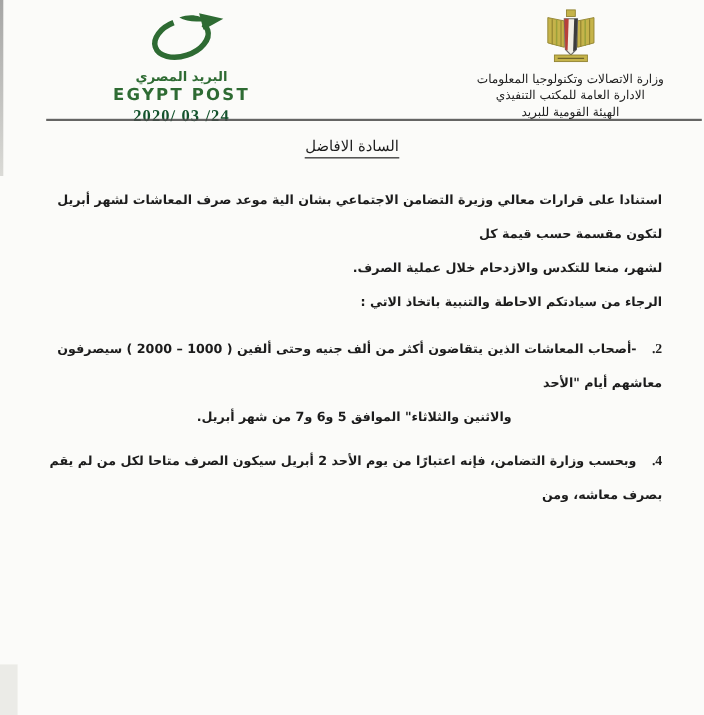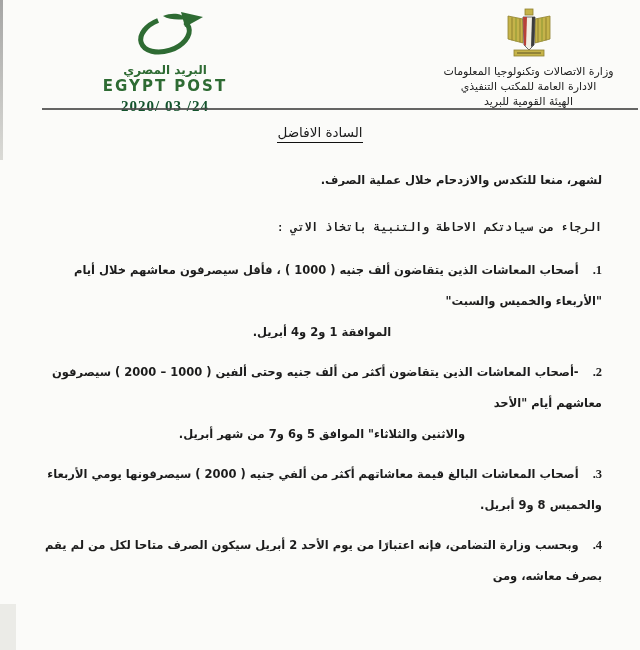--- a/index.html
+++ b/index.html
@@ -9,42 +9,42 @@
     font-family:"DejaVu Sans","Liberation Sans",sans-serif;
     color:#1c1c1c;
   }
   
   .scan-edge{position:absolute;left:0;top:0;width:3px;height:160px;
     background:linear-gradient(#777,#c9c9c4);opacity:.65;}
   .scan-corner{position:absolute;left:0;bottom:0;width:16px;height:46px;
     background:#ebebe7;}
   
   .header{display:flex;justify-content:space-between;align-items:flex-start;
-    padding:8px 4px 0 100px;height:104px;box-sizing:border-box;}
+    padding:8px 14px 0 100px;height:104px;box-sizing:border-box;}
   .post-block{width:130px;text-align:center;}
   .post-arabic{color:#2e6b33;font-size:12px;font-weight:bold;margin-top:1px;}
   .post-english{color:#2e6b33;font-size:15px;font-weight:bold;letter-spacing:2px;}
   .date-stamp{font-family:"Liberation Serif","DejaVu Serif",serif;
     font-weight:bold;font-size:15px;letter-spacing:1px;margin-top:3px;color:#14532d;}
   .ministry-block{width:215px;text-align:center;direction:rtl;}
   .ministry-block .m-line{font-size:11px;font-weight:normal;line-height:15px;color:#222;}
   .emblem-wrap{text-align:center;margin-bottom:2px;}
   
   .divider{border:none;border-top:2px solid #4a4a4a;margin:4px 2px 0 42px;opacity:.85;}
   
   .doc-title-row{text-align:center;margin-top:12px;}
   .doc-title{display:inline-block;font-size:13.5px;font-weight:normal;
     border-bottom:1.5px solid #111;padding-bottom:2px;direction:rtl;}
   
   .content{padding:0 38px 0 42px;direction:rtl;}
   .line{font-size:11.5px;font-weight:700;line-height:31px;direction:rtl;}
   .r{text-align:right;}
   .c{text-align:center;}
   .intro{margin-top:22px;}
-  .request{margin-top:16px;font-family:Liberation Mono, monospace;}
+  .request{}
   .items{margin-top:12px;}
   .item{margin-bottom:9px;}
   .num{margin-left:14px;font-family:"Liberation Serif","DejaVu Serif",serif;
     font-size:12.5px;}
   .c-line:empty{display:none;}
 </style>
 </head>
 <body>
 
 <div class="scan-edge"></div>
@@ -94,49 +94,38 @@
 
 <hr class="divider">
 
 <div class="doc-title-row">
   <span class="doc-title">السادة الافاضل</span>
 </div>
 
 <div class="content">
 
   <div class="intro">
+    <div class="line r">استنادا على قرارات معالي وزيرة التضامن الاجتماعي بشان الية موعد صرف المعاشات لشهر أبريل لتكون مقسمة حسب قيمة كل</div>
     <div class="line r">لشهر، منعا للتكدس والازدحام خلال عملية الصرف.</div>
   </div>
 
   <div class="request">
     <div class="line r">الرجاء من سيادتكم الاحاطة والتنبية باتخاذ الاتي :</div>
   </div>
 
   <div class="items">
 
-    <div class="item">
-      <div class="line r">
-        <span class="num">1.</span><span>أصحاب المعاشات الذين يتقاضون ألف جنيه ( 1000 ) ، فأقل سيصرفون معاشهم خلال أيام "الأربعاء والخميس والسبت"</span>
-      </div>
-      <div class="line c c-line">الموافقة 1 و2 و4 أبريل.</div>
-    </div>
 
     <div class="item">
       <div class="line r">
         <span class="num">2.</span><span>-أصحاب المعاشات الذين يتقاضون أكثر من ألف جنيه وحتى ألفين ( 1000 – 2000 ) سيصرفون معاشهم أيام "الأحد</span>
       </div>
       <div class="line c c-line">والاثنين والثلاثاء" الموافق 5 و6 و7 من شهر أبريل.</div>
     </div>
 
-    <div class="item">
-      <div class="line r">
-        <span class="num">3.</span><span>أصحاب المعاشات البالغ قيمة معاشاتهم أكثر من ألفي جنيه ( 2000 ) سيصرفونها يومي الأربعاء والخميس 8 و9 أبريل.</span>
-      </div>
-
-    </div>
 
     <div class="item">
       <div class="line r">
         <span class="num">4.</span><span>وبحسب وزارة التضامن، فإنه اعتبارًا من يوم الأحد 2 أبريل سيكون الصرف متاحا لكل من لم يقم بصرف معاشه، ومن</span>
       </div>
 
     </div>
 
   </div>
 

